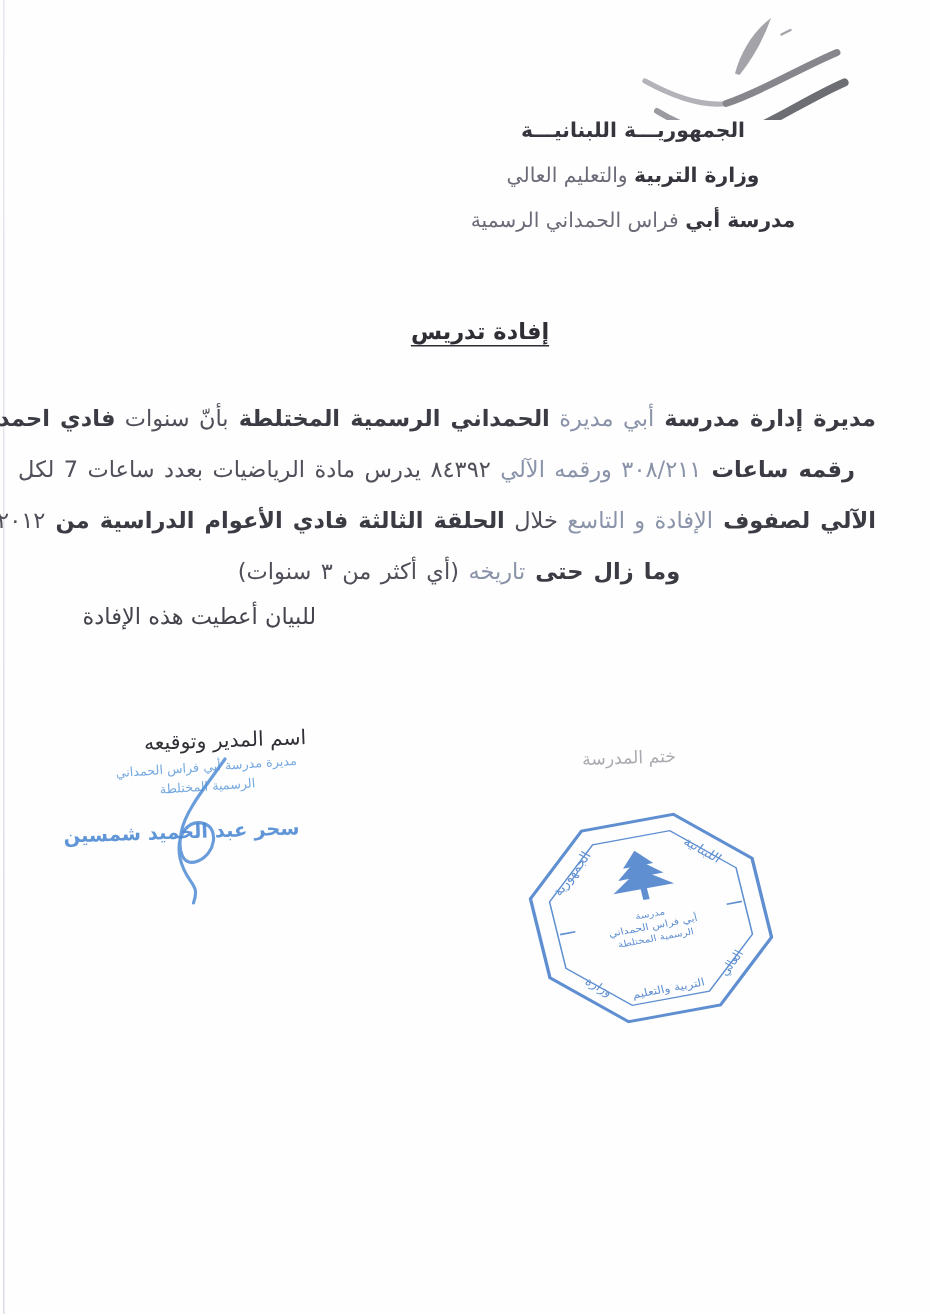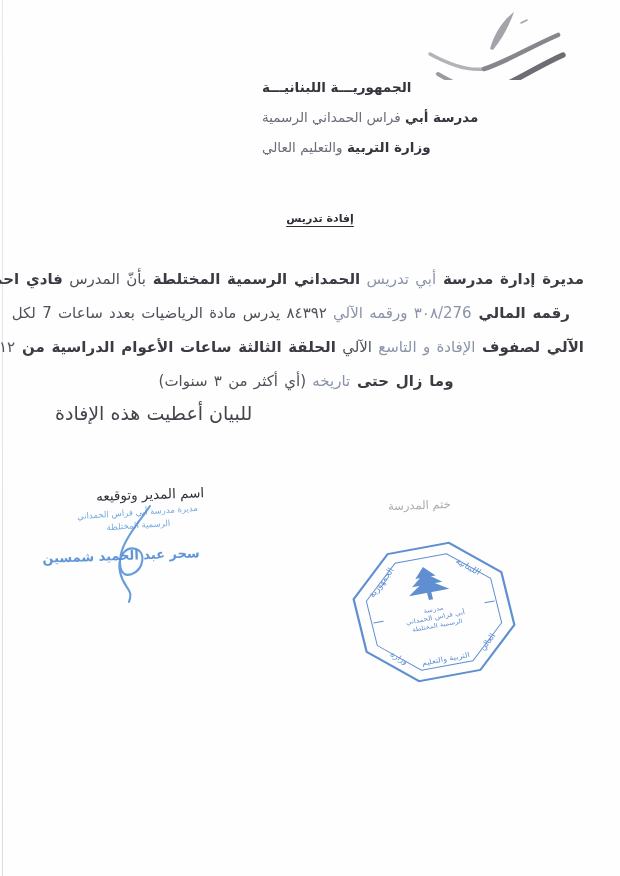--- a/index.html
+++ b/index.html
@@ -8,40 +8,40 @@
     position:relative; width:620px; height:876px; margin:0 auto;
     background:#fefefe; overflow:hidden;
     font-family:"DejaVu Sans", sans-serif;
   }
   .edge-line { position:absolute; left:2px; top:0; width:1px; height:100%;
     background:linear-gradient(#e7e7ee, #dcdce4); }
 
   
   .logo { position:absolute; left:420px; top:8px; width:148px; height:72px; }
   .hdr { position:absolute; right:38px; top:72px; width:320px;
-    direction:rtl; text-align:left; color:#3c3c44; }
+    direction:rtl; text-align:center; color:#3c3c44; }
   .hdr .h-line { height:30px; line-height:30px; font-size:13.5px; white-space:nowrap; }
   .h-bold { font-weight:700; color:#35353d; }
   .h-rest { font-weight:400; color:#6b6b78; }
 
   
   .title { position:absolute; left:230px; top:212px; width:180px; text-align:center;
-    direction:rtl; font-size:11px; font-weight:700; color:#2e2e35;
+    direction:rtl; font-size:15px; font-weight:700; color:#2e2e35;
     text-decoration:underline; text-underline-offset:4px; }
 
   
   .body-block { position:absolute; right:36px; left:32px; top:262px;
     direction:rtl; text-align:right; font-size:15px; }
   .bline { height:34px; line-height:34px; white-space:nowrap; word-spacing:1.5px; }
   .w-b { font-weight:700; color:#3b3b44; }
   .w-n { font-weight:400; color:#50505a; }
   .w-l { font-weight:400; color:#8a93a9; }
 
   .closing { position:absolute; left:55px; top:402px; direction:rtl;
-    font-size:19px; color:#44444d; }
+    font-size:15px; color:#44444d; }
 
   
   .sig-label { position:absolute; left:96px; top:486px; direction:rtl;
     font-size:13.5px; color:#2f2f36; transform:rotate(-2deg); white-space:nowrap; }
   .sig-stamp-text { position:absolute; left:48px; top:506px; width:180px;
     direction:rtl; text-align:center; transform:rotate(-4deg);
     font-size:8.5px; line-height:13px; color:#5e9ad9; opacity:.85; }
   .sig-name { position:absolute; left:36px; top:548px; width:170px; direction:rtl;
     text-align:center; font-size:13px; font-weight:700; color:#4f8bd3;
     transform:rotate(-2deg); opacity:.9; white-space:nowrap; }
@@ -65,30 +65,30 @@
     <path d="M70,41 C74,26 83,12 94,4 C89,18 82,31 73,42 Z" fill="#a3a3a9"></path>
     <path d="M101,15 L107,12" stroke="#a3a3a9" stroke-width="1.6" stroke-linecap="round" fill="none"></path>
     <path d="M10,46 C30,57 48,63 64,61" stroke="#b2b2b8" stroke-width="3.5" fill="none" stroke-linecap="round"></path>
     <path d="M64,61 C86,54 110,39 138,27" stroke="#86868c" stroke-width="4.6" fill="none" stroke-linecap="round"></path>
     <path d="M18,66 C38,78 58,84 73,82" stroke="#9a9aa0" stroke-width="4" fill="none" stroke-linecap="round"></path>
     <path d="M73,82 C95,74 118,58 143,47" stroke="#6d6d74" stroke-width="5.4" fill="none" stroke-linecap="round"></path>
   </svg>
 
   <div class="hdr">
     <div class="h-line h-bold">الجمهوريـــة اللبنانيـــة</div>
+    <div class="h-line"><span class="h-bold">وزارة التربية</span><span class="h-rest"> والتعليم العالي</span></div>
     <div class="h-line"><span class="h-bold">مدرسة أبي</span><span class="h-rest"> فراس الحمداني الرسمية</span></div>
-    <div class="h-line"><span class="h-bold">وزارة التربية</span><span class="h-rest"> والتعليم العالي</span></div>
   </div>
 
   <div class="title">إفادة تدريس</div>
 
   <div class="body-block">
-      <div class="bline"><span class="w-b">مديرة إدارة مدرسة </span><span class="w-l">أبي تدريس </span><span class="w-b">الحمداني الرسمية المختلطة </span><span class="w-n">بأنّ المدرس </span><span class="w-b">فادي احمد ابراهيم</span></div>
-      <div class="bline" style="padding-right: 14px;"><span class="w-b">رقمه المالي </span><span class="w-l">٣٠٨/276 </span><span class="w-l">ورقمه الآلي </span><span class="w-n">٨٤٣٩٢ </span><span class="w-n">يدرس مادة الرياضيات بعدد ساعات 7 لكل</span></div>
-      <div class="bline"><span class="w-b">الآلي لصفوف </span><span class="w-l">الإفادة و التاسع </span><span class="w-n">الآلي </span><span class="w-b">الحلقة الثالثة ساعات الأعوام الدراسية من </span><span class="w-n">٢٠١٢-٢٠١٣</span></div>
+      <div class="bline"><span class="w-b">مديرة إدارة مدرسة </span><span class="w-l">أبي مديرة </span><span class="w-b">الحمداني الرسمية المختلطة </span><span class="w-n">بأنّ سنوات </span><span class="w-b">فادي احمد ابراهيم</span></div>
+      <div class="bline" style="padding-right: 14px;"><span class="w-b">رقمه ساعات </span><span class="w-l">٣٠٨/٢١١ </span><span class="w-l">ورقمه الآلي </span><span class="w-n">٨٤٣٩٢ </span><span class="w-n">يدرس مادة الرياضيات بعدد ساعات 7 لكل</span></div>
+      <div class="bline"><span class="w-b">الآلي لصفوف </span><span class="w-l">الإفادة و التاسع </span><span class="w-n">خلال </span><span class="w-b">الحلقة الثالثة فادي الأعوام الدراسية من </span><span class="w-n">٢٠١٢-٢٠١٣</span></div>
       <div class="bline" style="padding-right: 4px; text-align: center;"><span class="w-b">وما زال حتى </span><span class="w-l">تاريخه </span><span class="w-n">(أي أكثر من ٣ سنوات)</span></div>
     </div>
 
   <div class="closing">للبيان أعطيت هذه الإفادة</div>
 
   <div class="sig-label">اسم المدير وتوقيعه</div>
   <div class="sig-stamp-text">
     <div>مديرة مدرسة أبي فراس الحمداني</div>
     <div>الرسمية المختلطة</div>
   </div>

